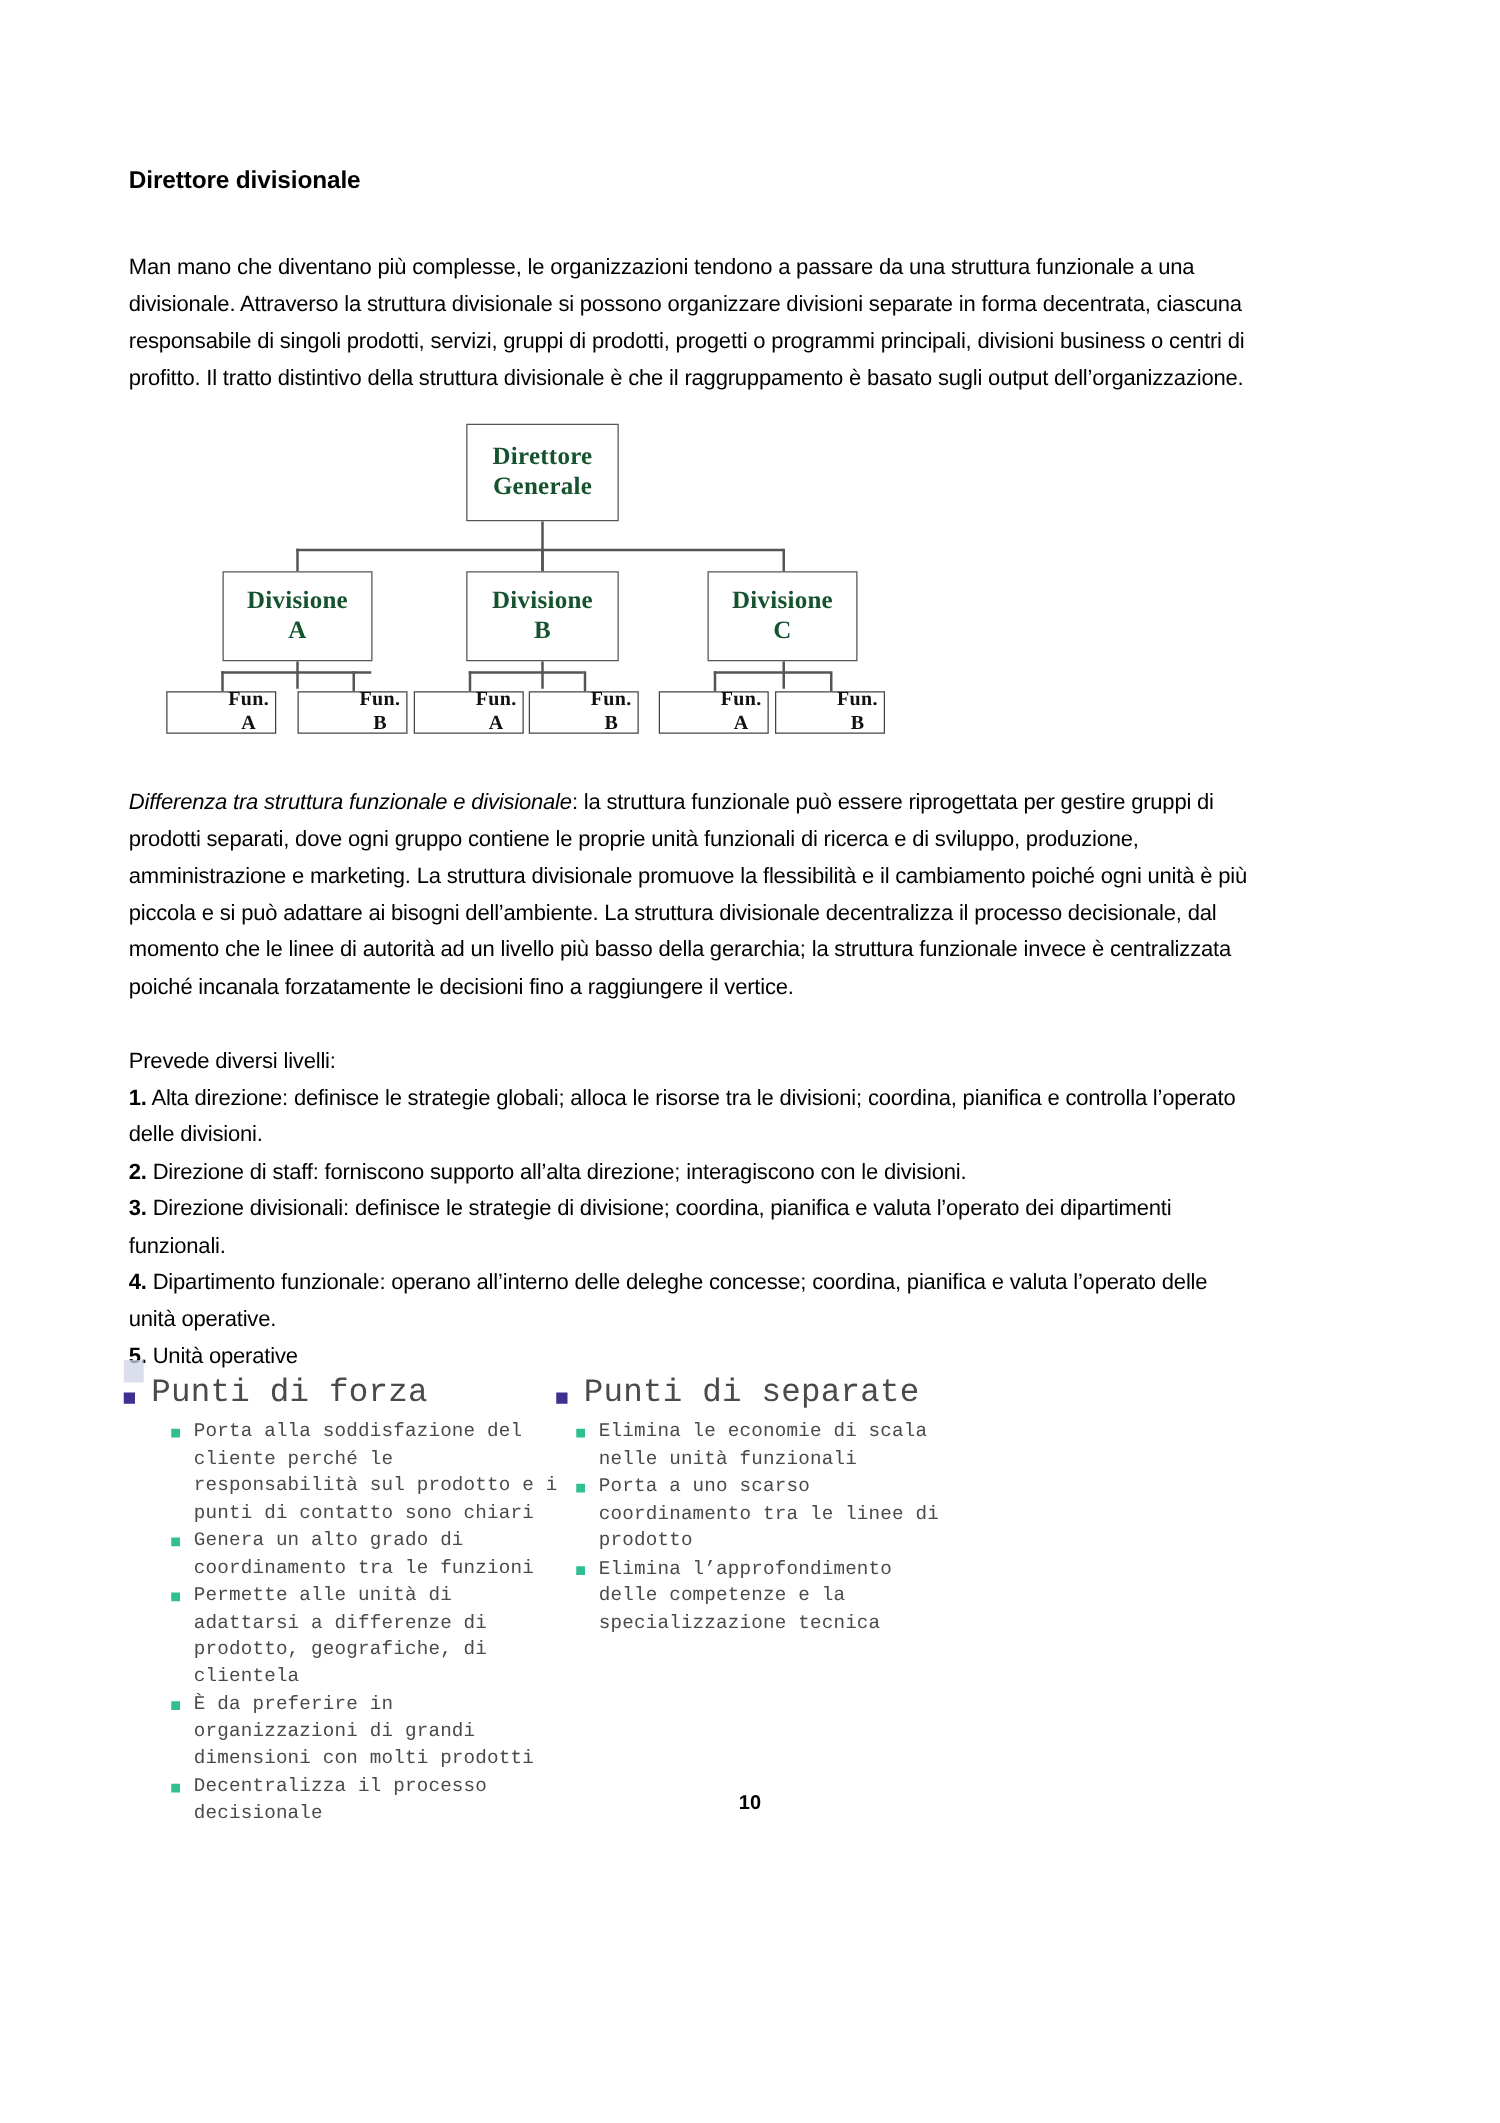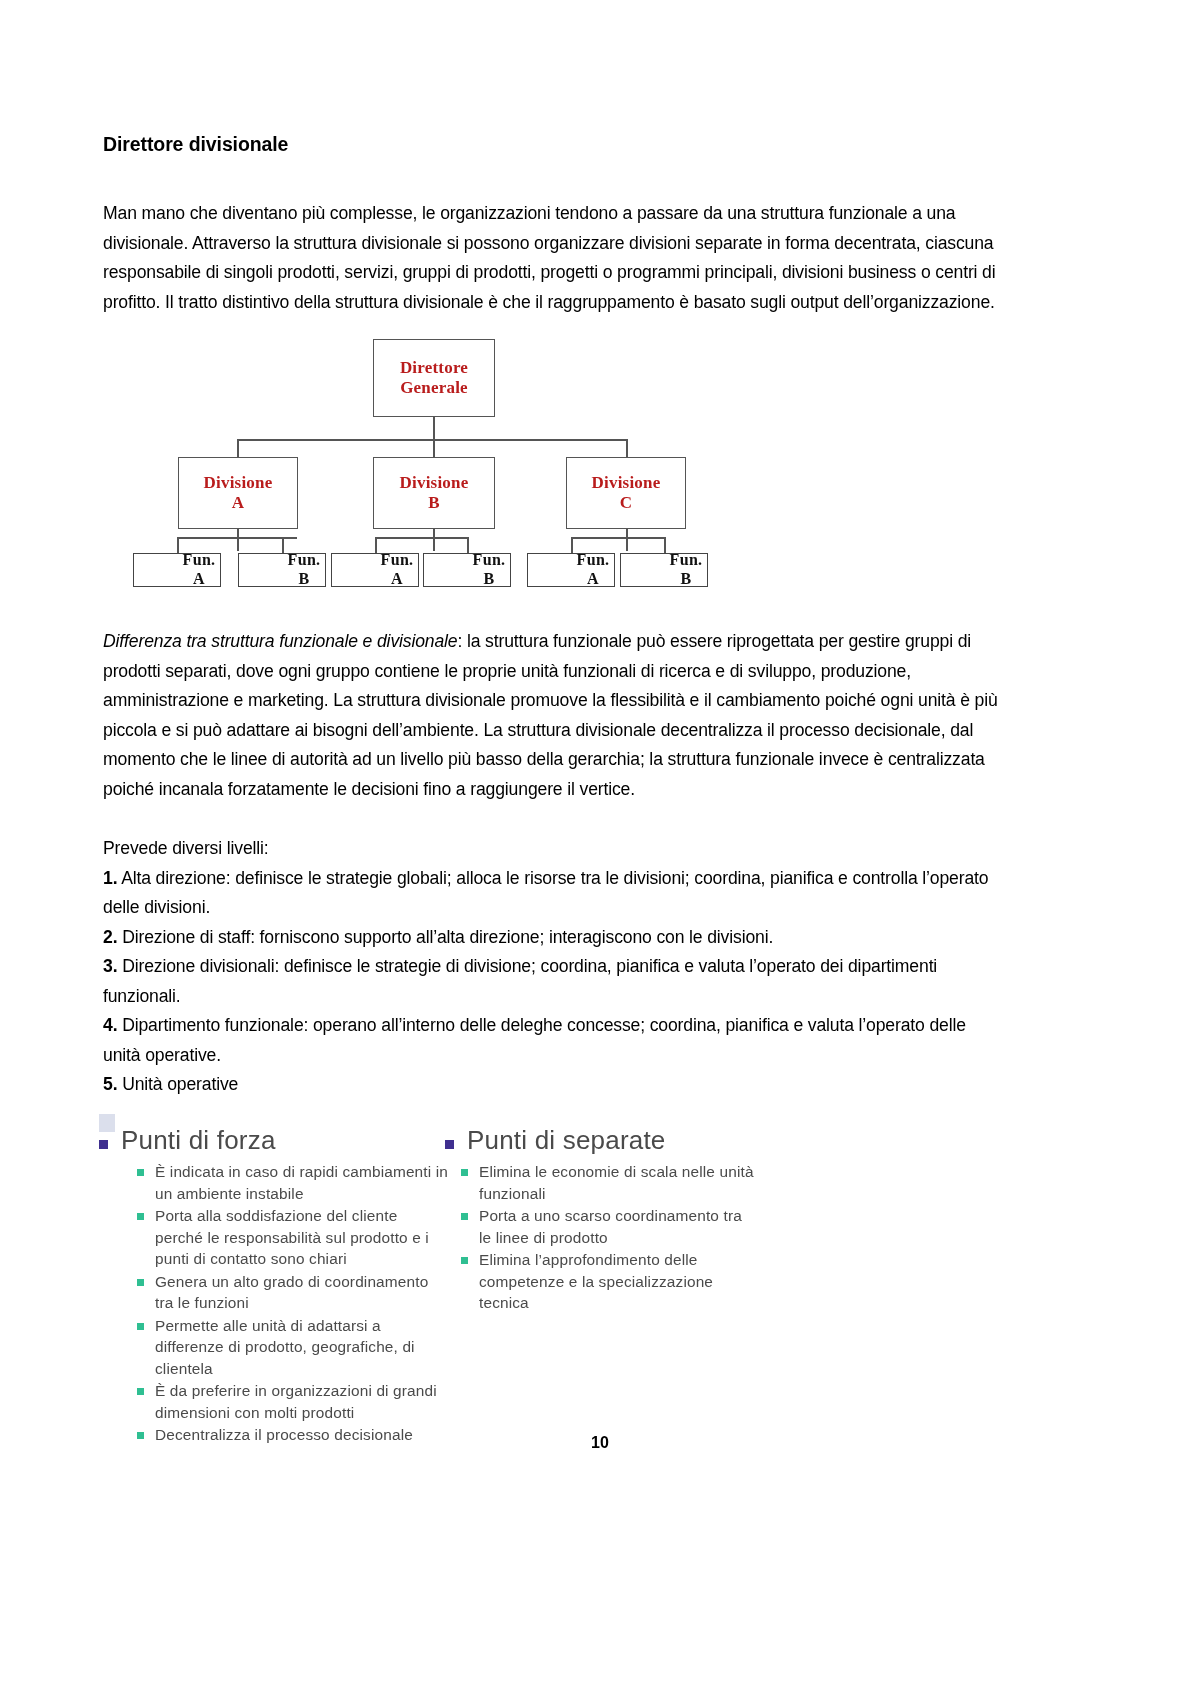--- a/index.html
+++ b/index.html
@@ -72,22 +72,22 @@
     background: #ffffff;
     font-family: "Liberation Serif", serif;
     font-weight: bold;
     text-align: center;
     display: flex;
     align-items: center;
     justify-content: center;
     line-height: 1.18;
   }
   .node.top {
-    color: #b91c1c;
-    font-size: 17px;
+    color: #14532d;
+    font-size: 20px;
     letter-spacing: 0.2px;
   }
   .node.leaf {
     color: #111111;
     font-size: 16px;
     letter-spacing: 0.3px;
     border: 1.8px solid #444444;
     padding-left: 44px;
   }
   .node-dg  { left: 250px; top: 0px;   width: 122px; height: 78px; }
@@ -101,25 +101,24 @@
   .leaf5 { left: 404px; top: 214px; width: 88px; height: 34px; }
   .leaf6 { left: 497px; top: 214px; width: 88px; height: 34px; }
 
   .ln { position: absolute; background: #555555; }
   .ln.v { width: 1.6px; }
   .ln.h { height: 1.6px; }
 
   
   .slide {
     position: relative;
-    margin-top: 26px;
     margin-left: -4px;
     width: 760px;
     height: 380px;
-    font-family: Liberation Sans, sans-serif;
+    font-family: Liberation Mono, monospace;
     color: #3b3b3b;
   }
   .slide .col { position: absolute; top: 0; }
   .slide .col-left  { left: 0px;   width: 350px; }
   .slide .col-right { left: 346px; width: 310px; }
 
   .s-head {
     display: flex;
     align-items: flex-start;
     gap: 13px;
@@ -258,21 +257,20 @@
 
     <div class="slide">
       <div class="faint-mark"></div>
 
       <div class="col col-left">
         <div class="s-head">
           <span class="s-head-bullet"></span>
           <span class="s-head-text">Punti di forza</span>
         </div>
         <ul class="s-list">
-          <li class="s-item"><span class="s-bullet"></span><span>È indicata in caso di rapidi cambiamenti in un ambiente instabile</span></li>
           <li class="s-item"><span class="s-bullet"></span><span>Porta alla soddisfazione del cliente perché le responsabilità sul prodotto e i punti di contatto sono chiari</span></li>
           <li class="s-item"><span class="s-bullet"></span><span>Genera un alto grado di coordinamento tra le funzioni</span></li>
           <li class="s-item"><span class="s-bullet"></span><span>Permette alle unità di adattarsi a differenze di prodotto, geografiche, di clientela</span></li>
           <li class="s-item"><span class="s-bullet"></span><span>È da preferire in organizzazioni di grandi dimensioni con molti prodotti</span></li>
           <li class="s-item"><span class="s-bullet"></span><span>Decentralizza il processo decisionale</span></li>
         </ul>
       </div>
 
       <div class="col col-right">
         <div class="s-head">

